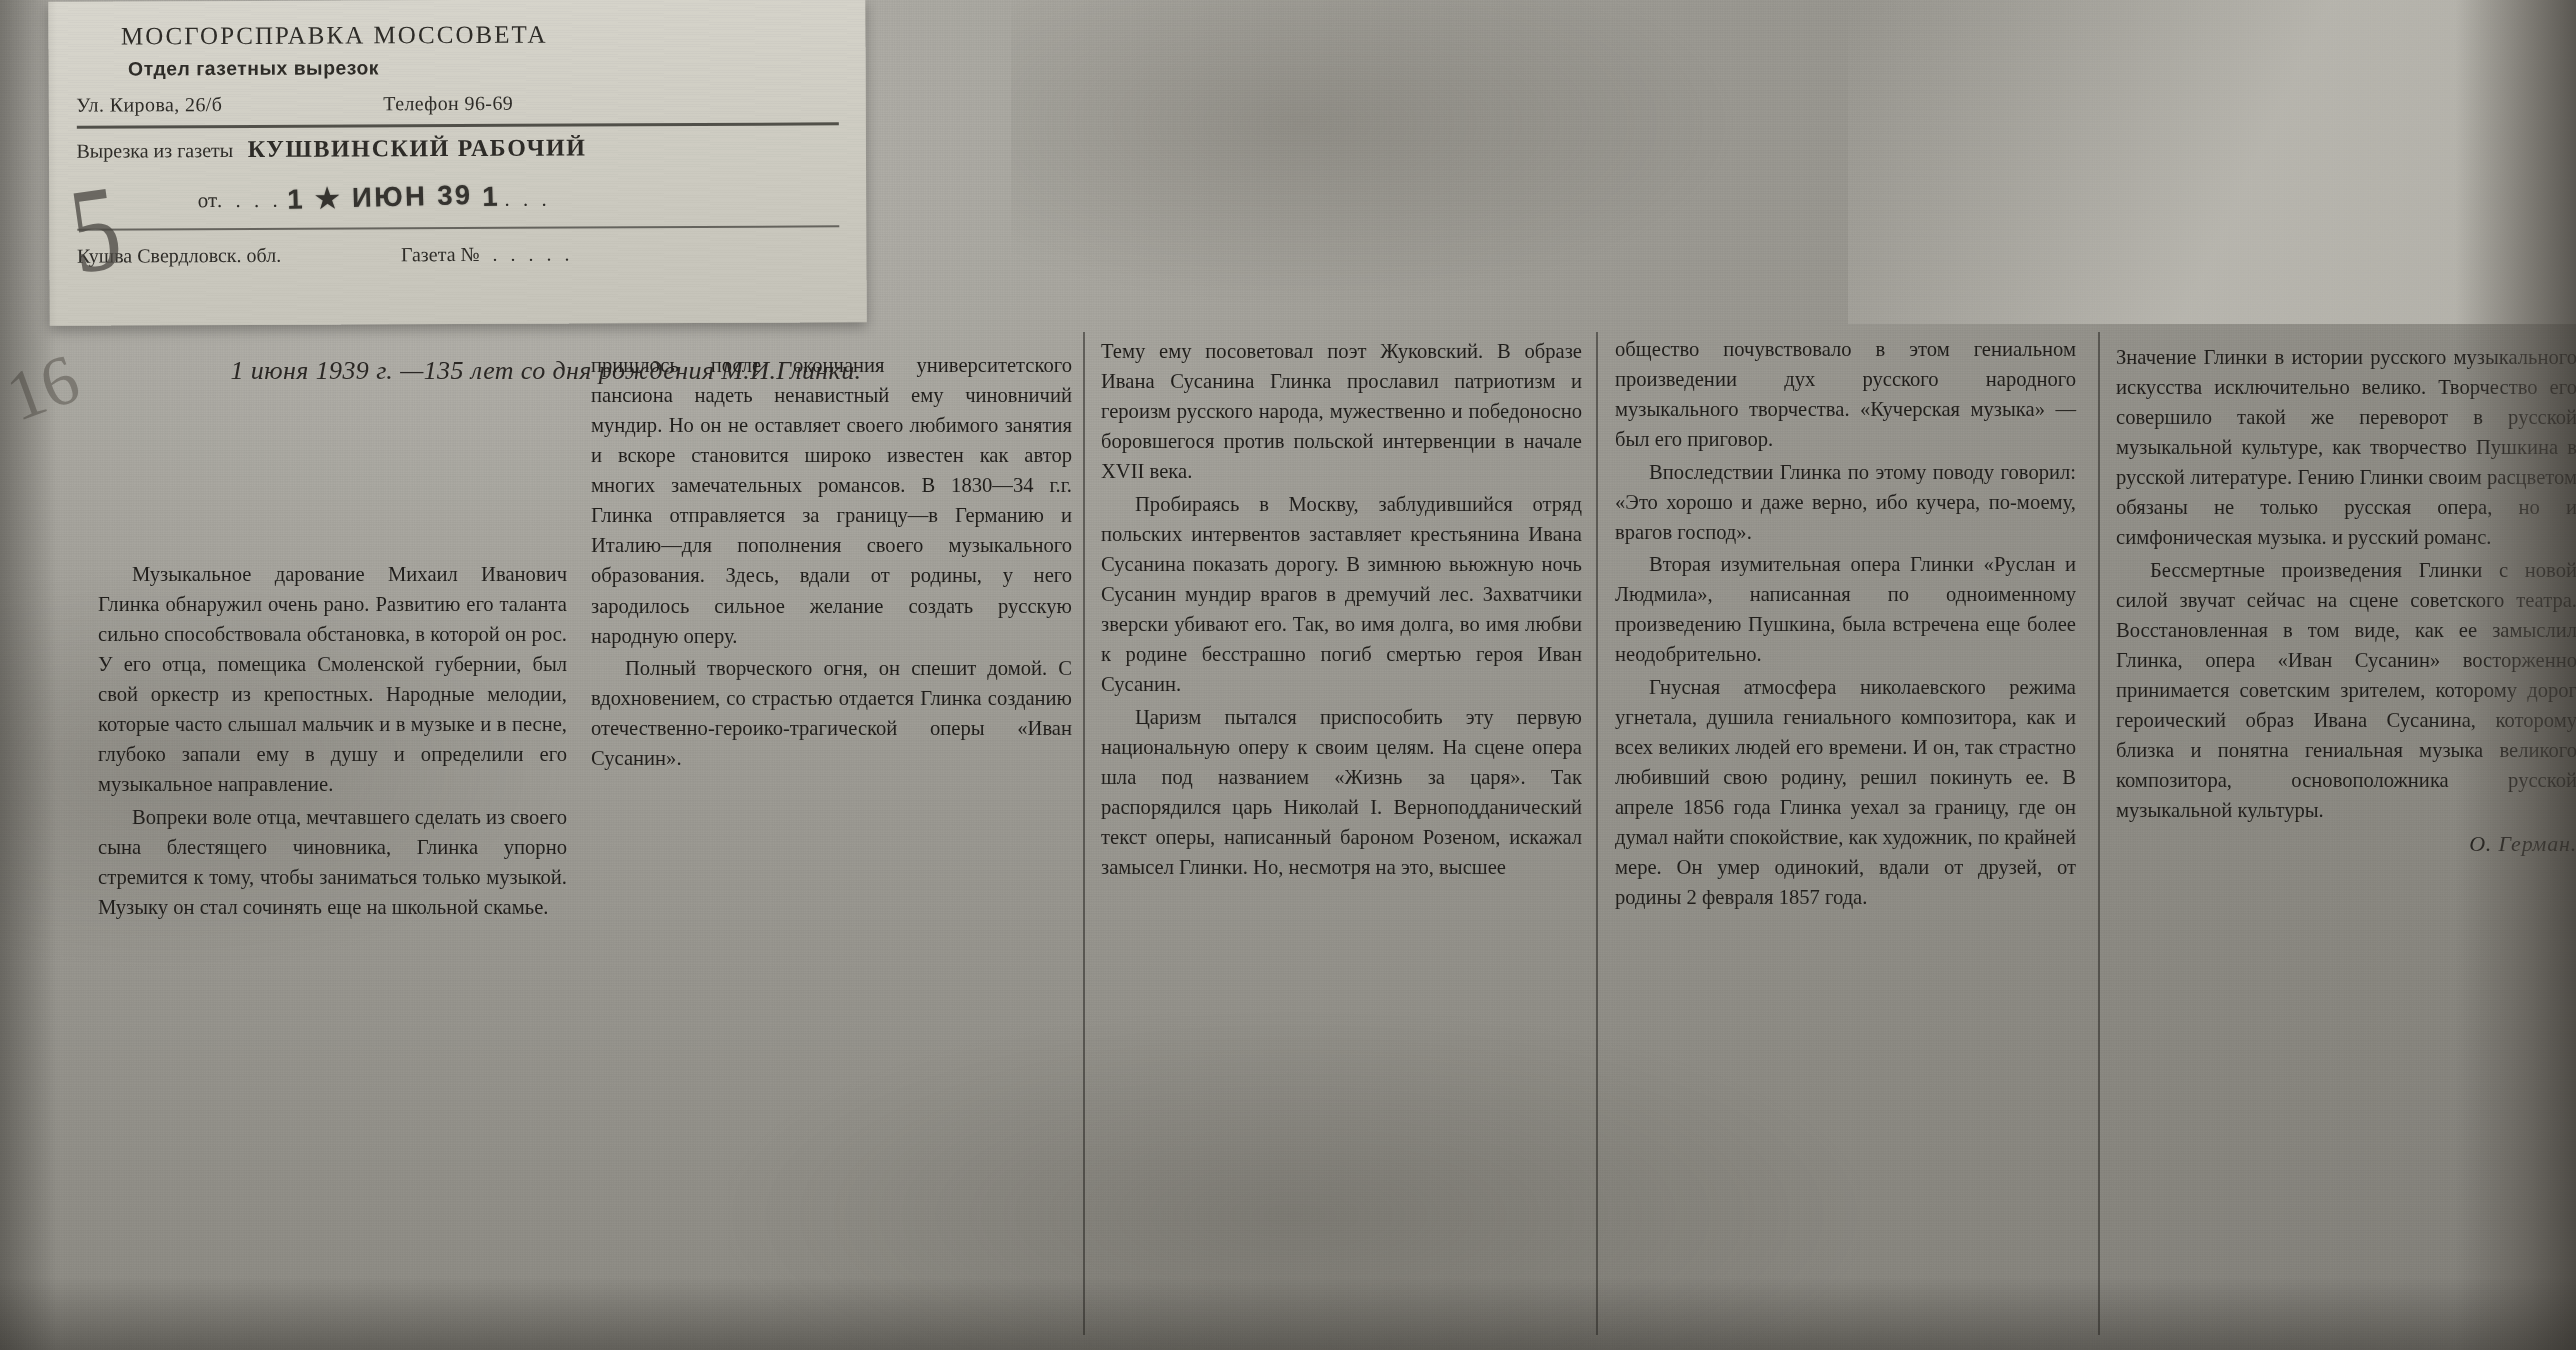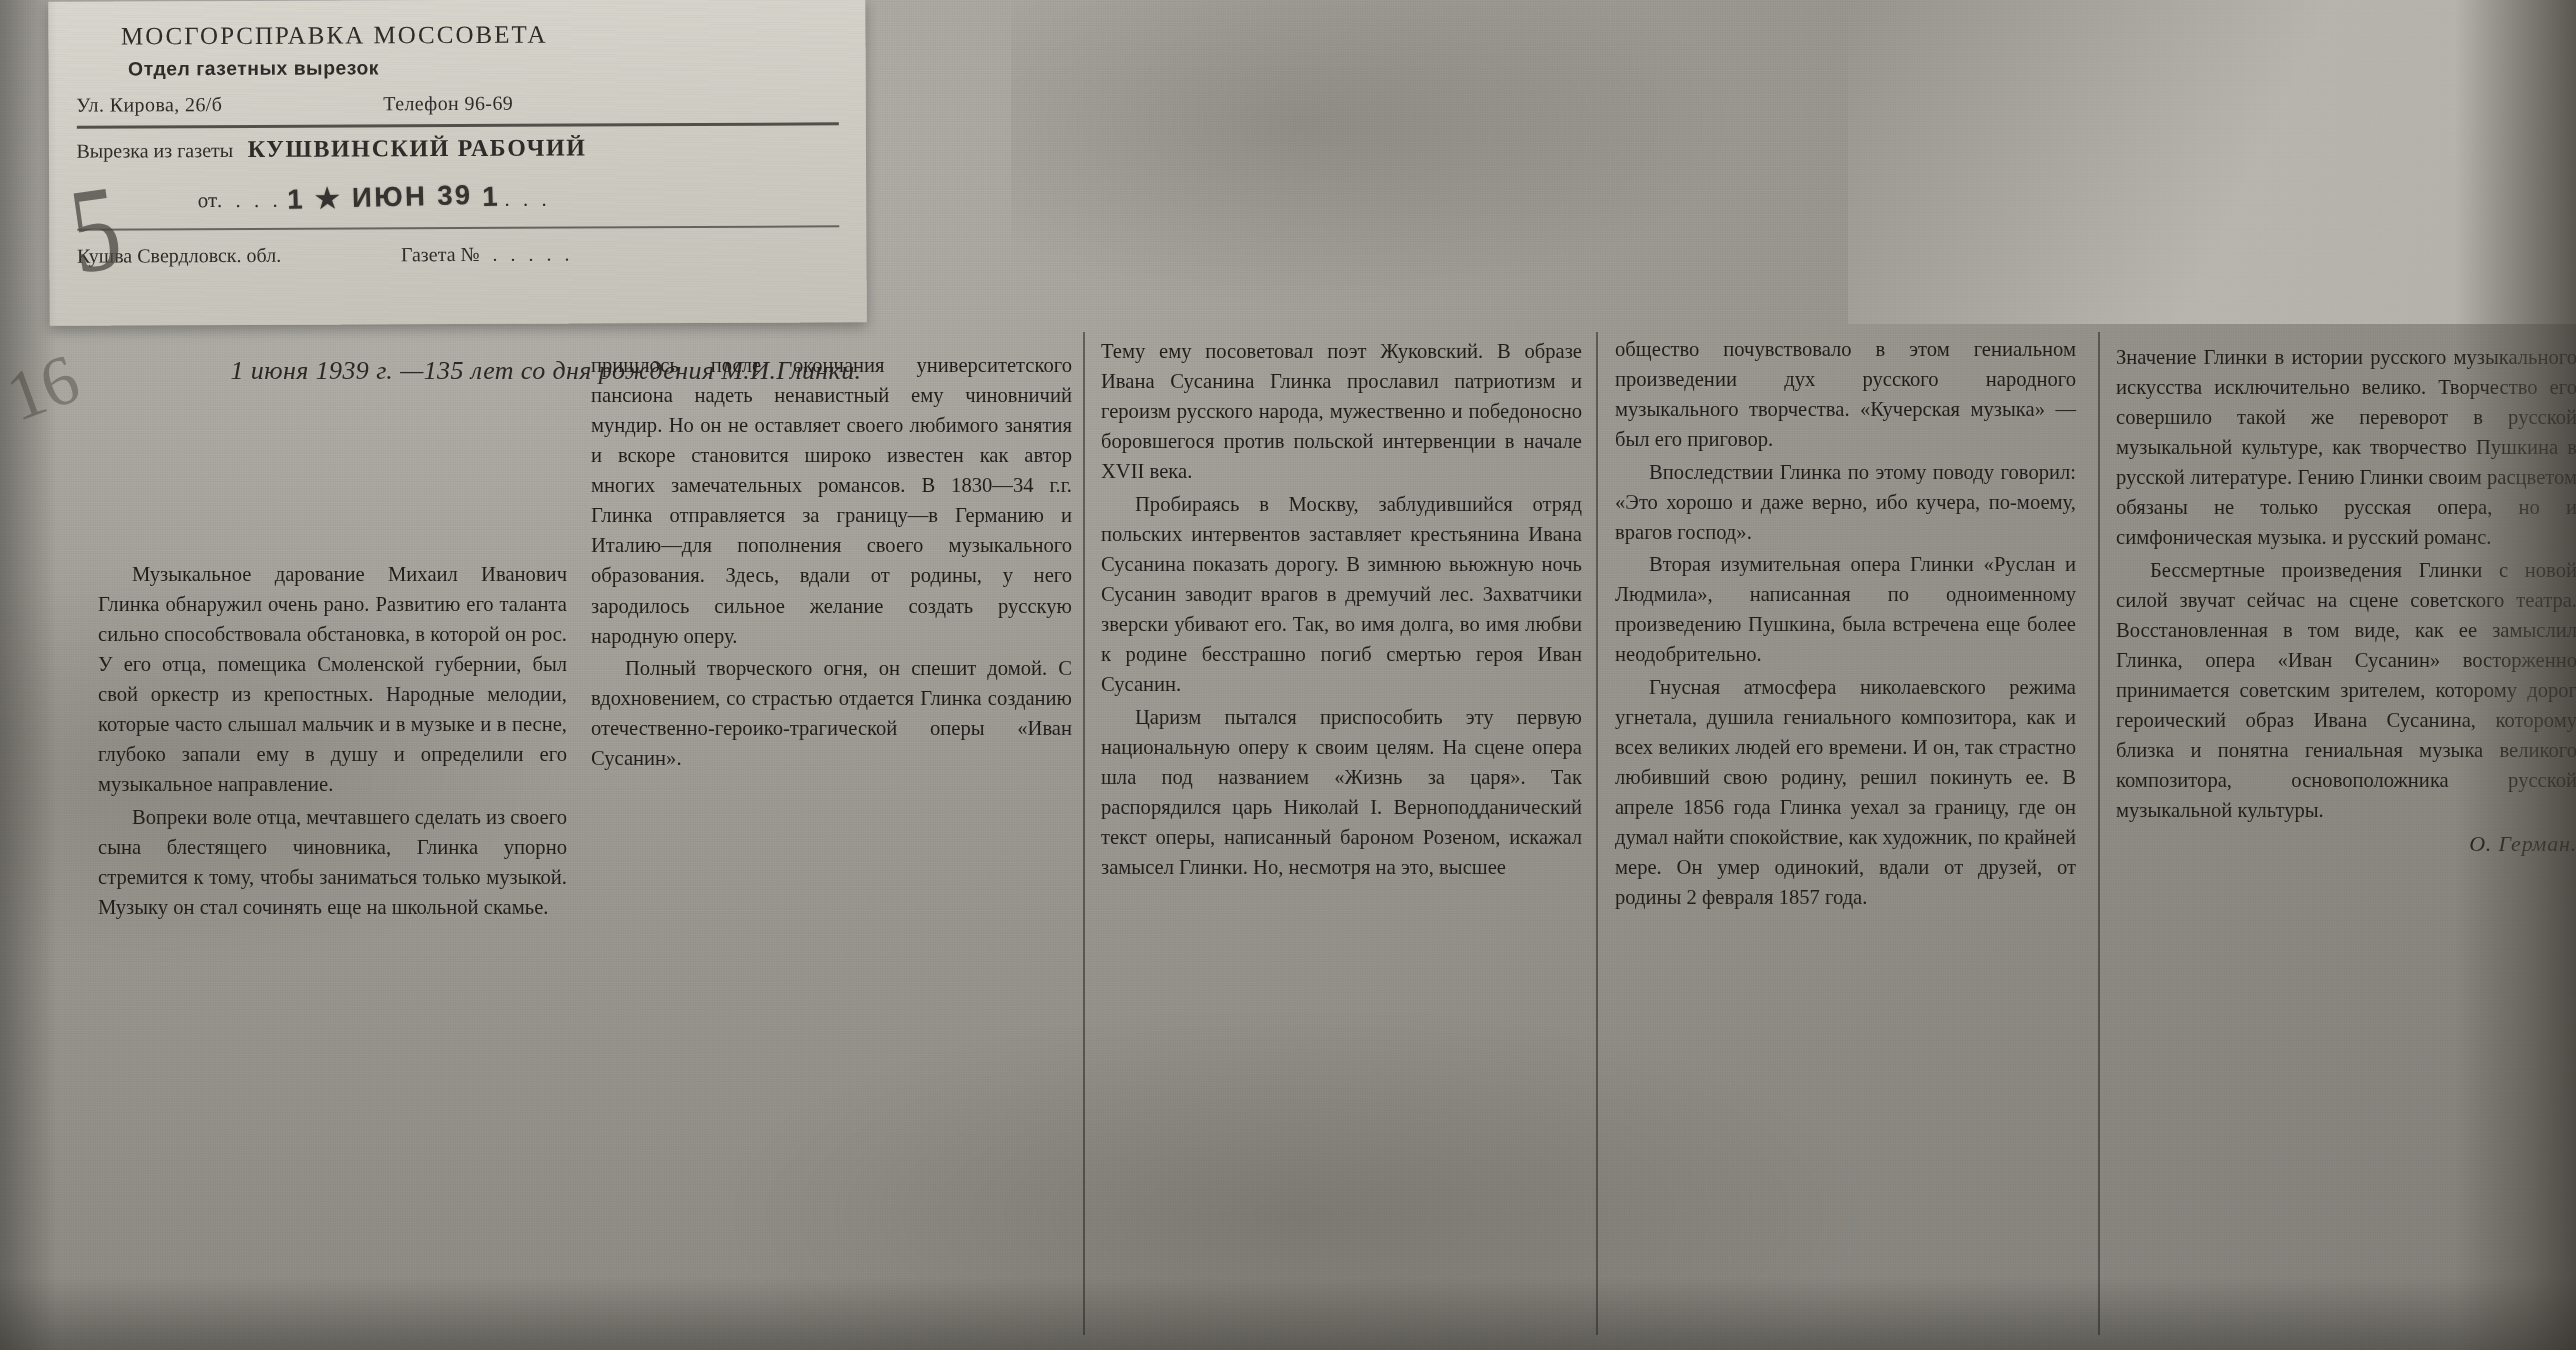--- a/index.html
+++ b/index.html
@@ -325,21 +325,21 @@
         <p>Вопреки воле отца, мечтавшего сделать из своего сына блестящего чиновника, Глинка упорно стремится к тому, чтобы заниматься только музыкой. Музыку он стал сочинять еще на школьной скамье.</p>
       </div>
 
       <div class="col" id="col2">
         <p style="text-indent:0">пришлось после окончания университетского пансиона надеть ненавистный ему чиновничий мундир. Но он не оставляет своего любимого занятия и вскоре становится широко известен как автор многих замечательных романсов. В 1830—34 г.г. Глинка отправляется за границу—в Германию и Италию—для пополнения своего музыкального образования. Здесь, вдали от родины, у него зародилось сильное желание создать русскую народную оперу.</p>
         <p>Полный творческого огня, он спешит домой. С вдохновением, со страстью отдается Глинка созданию отечественно-героико-трагической оперы «Иван Сусанин».</p>
       </div>
 
       <div class="col" id="col3">
         <p style="text-indent:0">Тему ему посоветовал поэт Жуковский. В образе Ивана Сусанина Глинка прославил патриотизм и героизм русского народа, мужественно и победоносно боровшегося против польской интервенции в начале XVII века.</p>
-        <p>Пробираясь в Москву, заблудившийся отряд польских интервентов заставляет крестьянина Ивана Сусанина показать дорогу. В зимнюю вьюжную ночь Сусанин заводит врагов в дремучий лес. Захватчики зверски убивают его. Так, во имя долга, во имя любви к родине бесстрашно погиб смертью героя Иван Сусанин.</p>
+        <p>Пробираясь в Москву, заблудившийся отряд польских интервентов заставляет крестьянина Ивана Сусанина показать дорогу. В зимнюю вьюжную ночь Сусанин мундир врагов в дремучий лес. Захватчики зверски убивают его. Так, во имя долга, во имя любви к родине бесстрашно погиб смертью героя Иван Сусанин.</p>
         <p>Царизм пытался приспособить эту первую национальную оперу к своим целям. На сцене опера шла под названием «Жизнь за царя». Так распорядился царь Николай I. Верноподданический текст оперы, написанный бароном Розеном, искажал замысел Глинки. Но, несмотря на это, высшее</p>
       </div>
 
       <div class="col" id="col4">
         <p style="text-indent:0">общество почувствовало в этом гениальном произведении дух русского народного музыкального творчества. «Кучерская музыка» —был его приговор.</p>
         <p>Впоследствии Глинка по этому поводу говорил: «Это хорошо и даже верно, ибо кучера, по-моему, врагов господ».</p>
         <p>Вторая изумительная опера Глинки «Руслан и Людмила», написанная по одноименному произведению Пушкина, была встречена еще более неодобрительно.</p>
         <p>Гнусная атмосфера николаевского режима угнетала, душила гениального композитора, как и всех великих людей его времени. И он, так страстно любивший свою родину, решил покинуть ее. В апреле 1856 года Глинка уехал за границу, где он думал найти спокойствие, как художник, по крайней мере. Он умер одинокий, вдали от друзей, от родины 2 февраля 1857 года.</p>
       </div>
 

